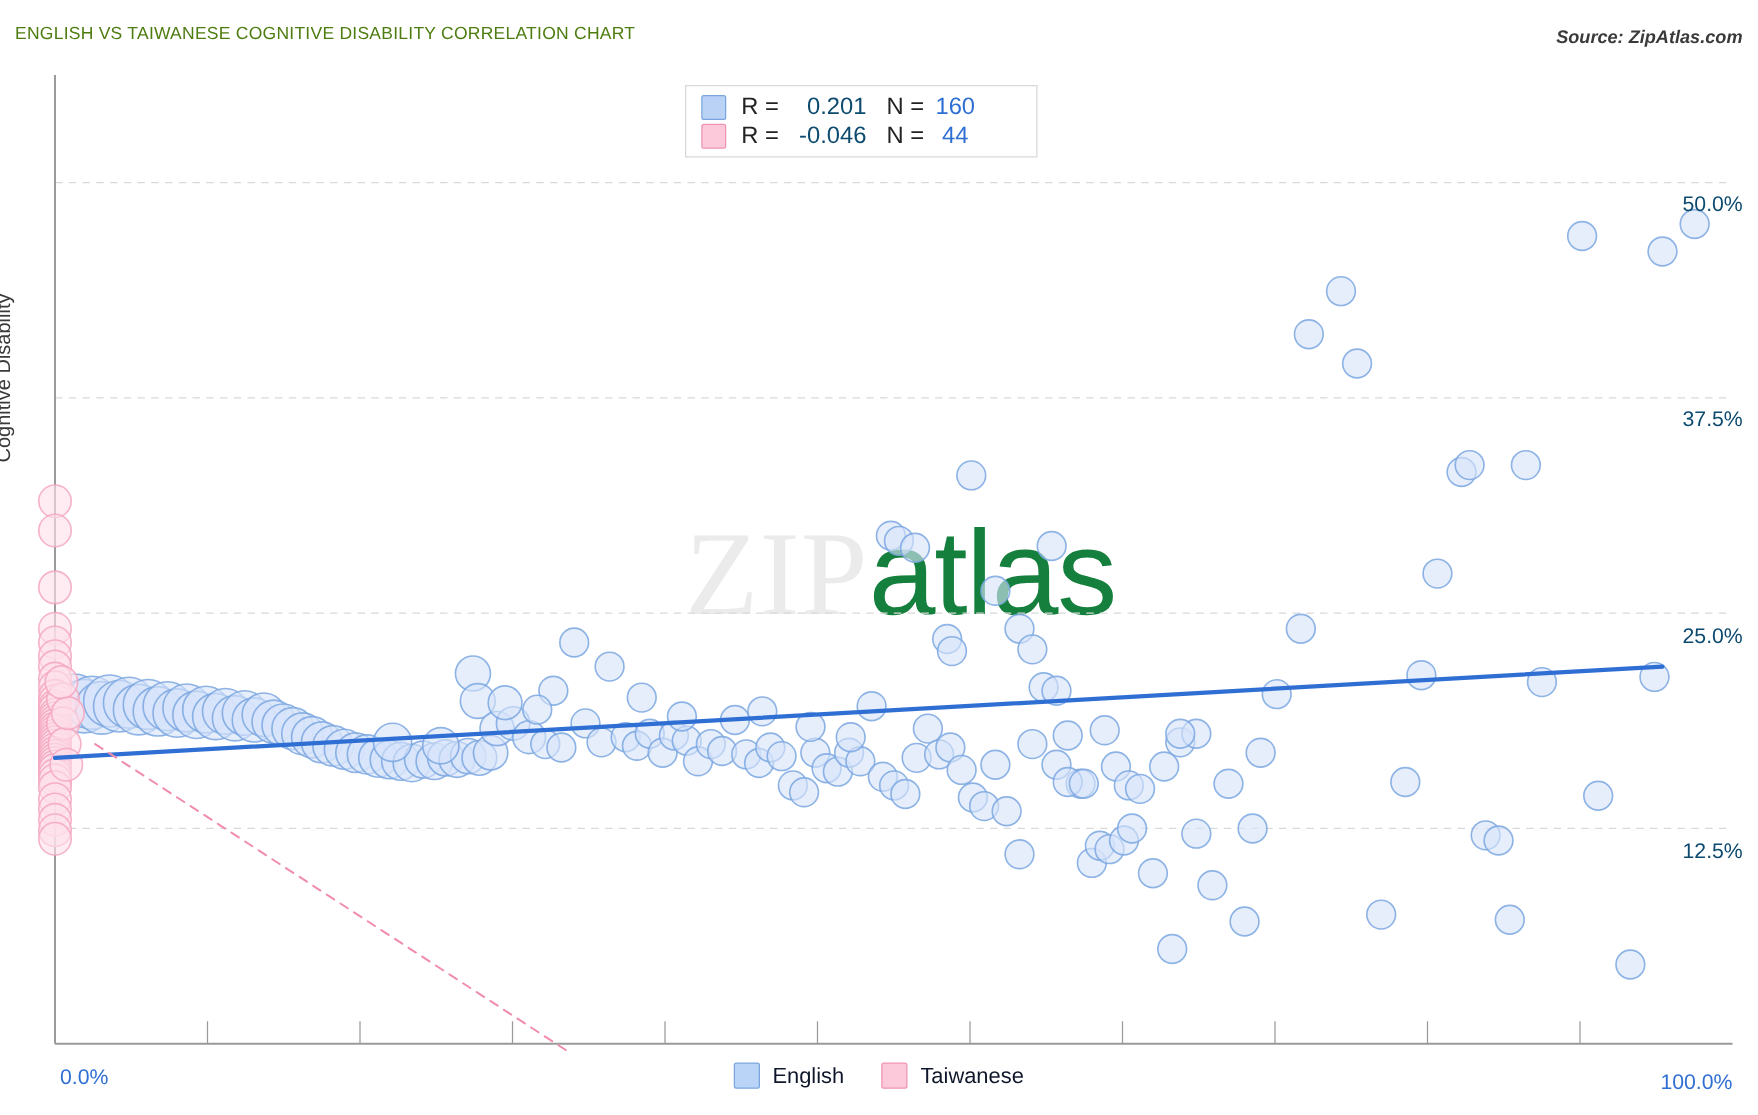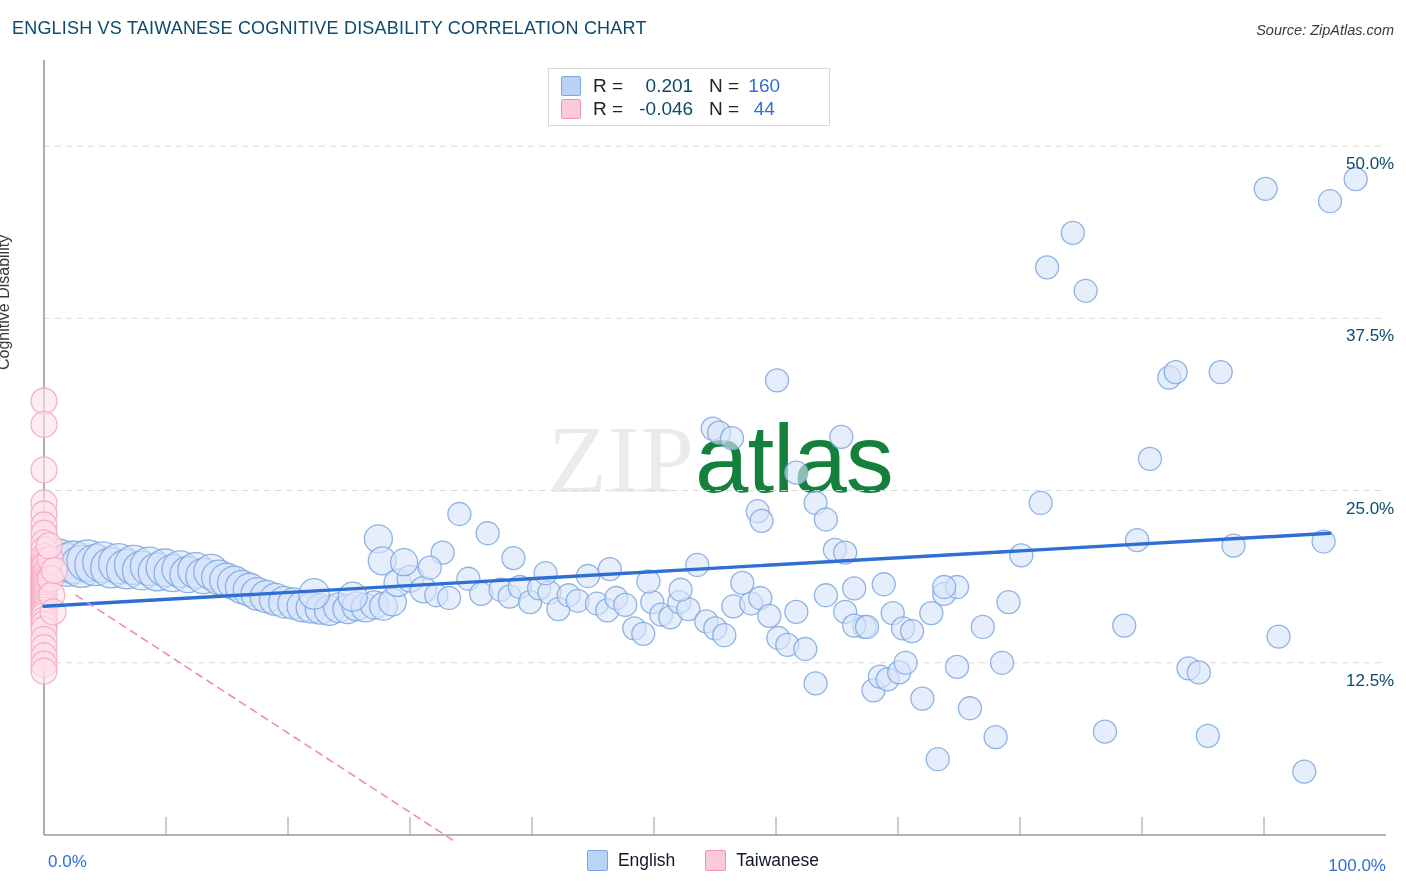--- a/index.html
+++ b/index.html
@@ -13,33 +13,33 @@
     font-family: "Liberation Sans", sans-serif;
     overflow: hidden;
     position: relative;
   }
 
   
   #chart-title {
     position: absolute;
     left: 12px;
     top: 18px;
-    font-size: 18px;
+    font-size: 14px;
     letter-spacing: 0.2px;
-    color: #0c4a6e;
+    color: #4d7c0f;
     font-weight: 400;
     white-space: nowrap;
   }
   #source-label {
     position: absolute;
     right: 12px;
     top: 22px;
     font-size: 14.5px;
     font-style: italic;
-    font-weight: normal;
+    font-weight: bold;
     color: #3a3a3a;
     white-space: nowrap;
   }
   #svg-canvas {
     position: absolute;
     left: 0;
     top: 0;
     width: 1406px;
     height: 892px;
     pointer-events: none;

